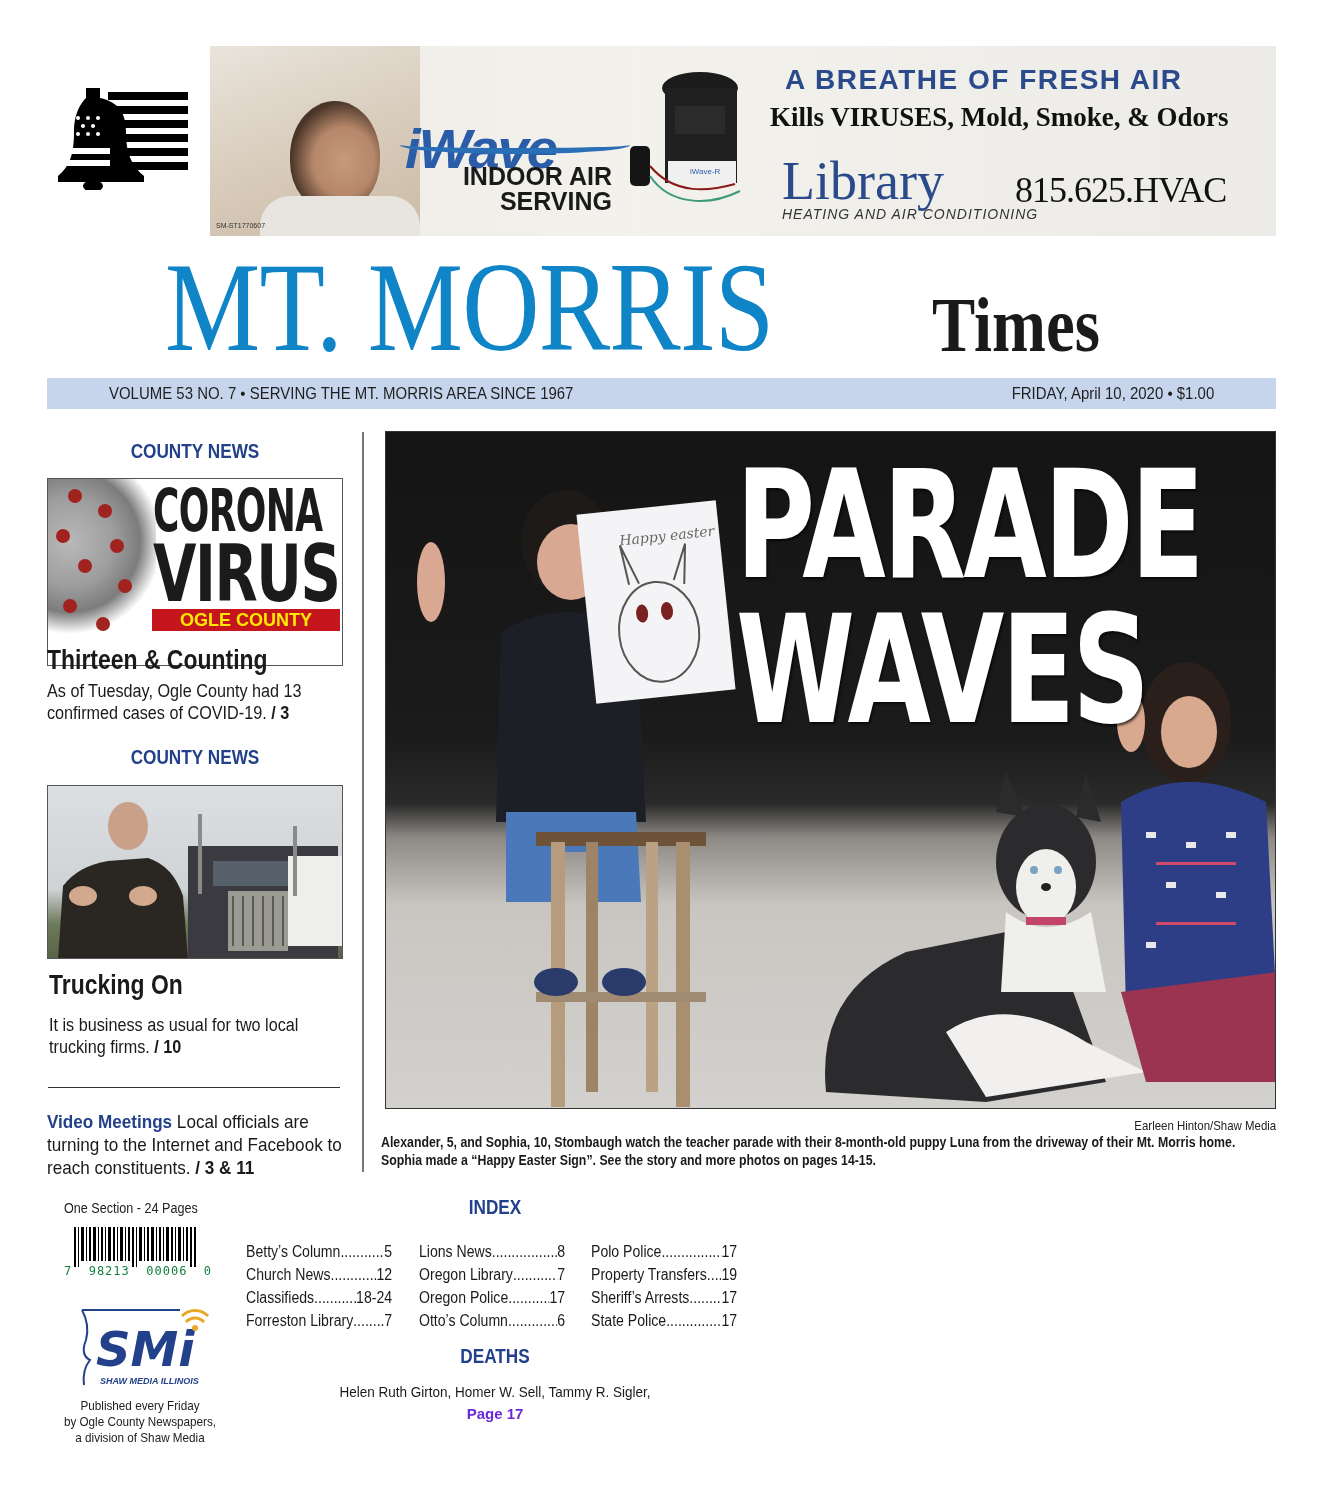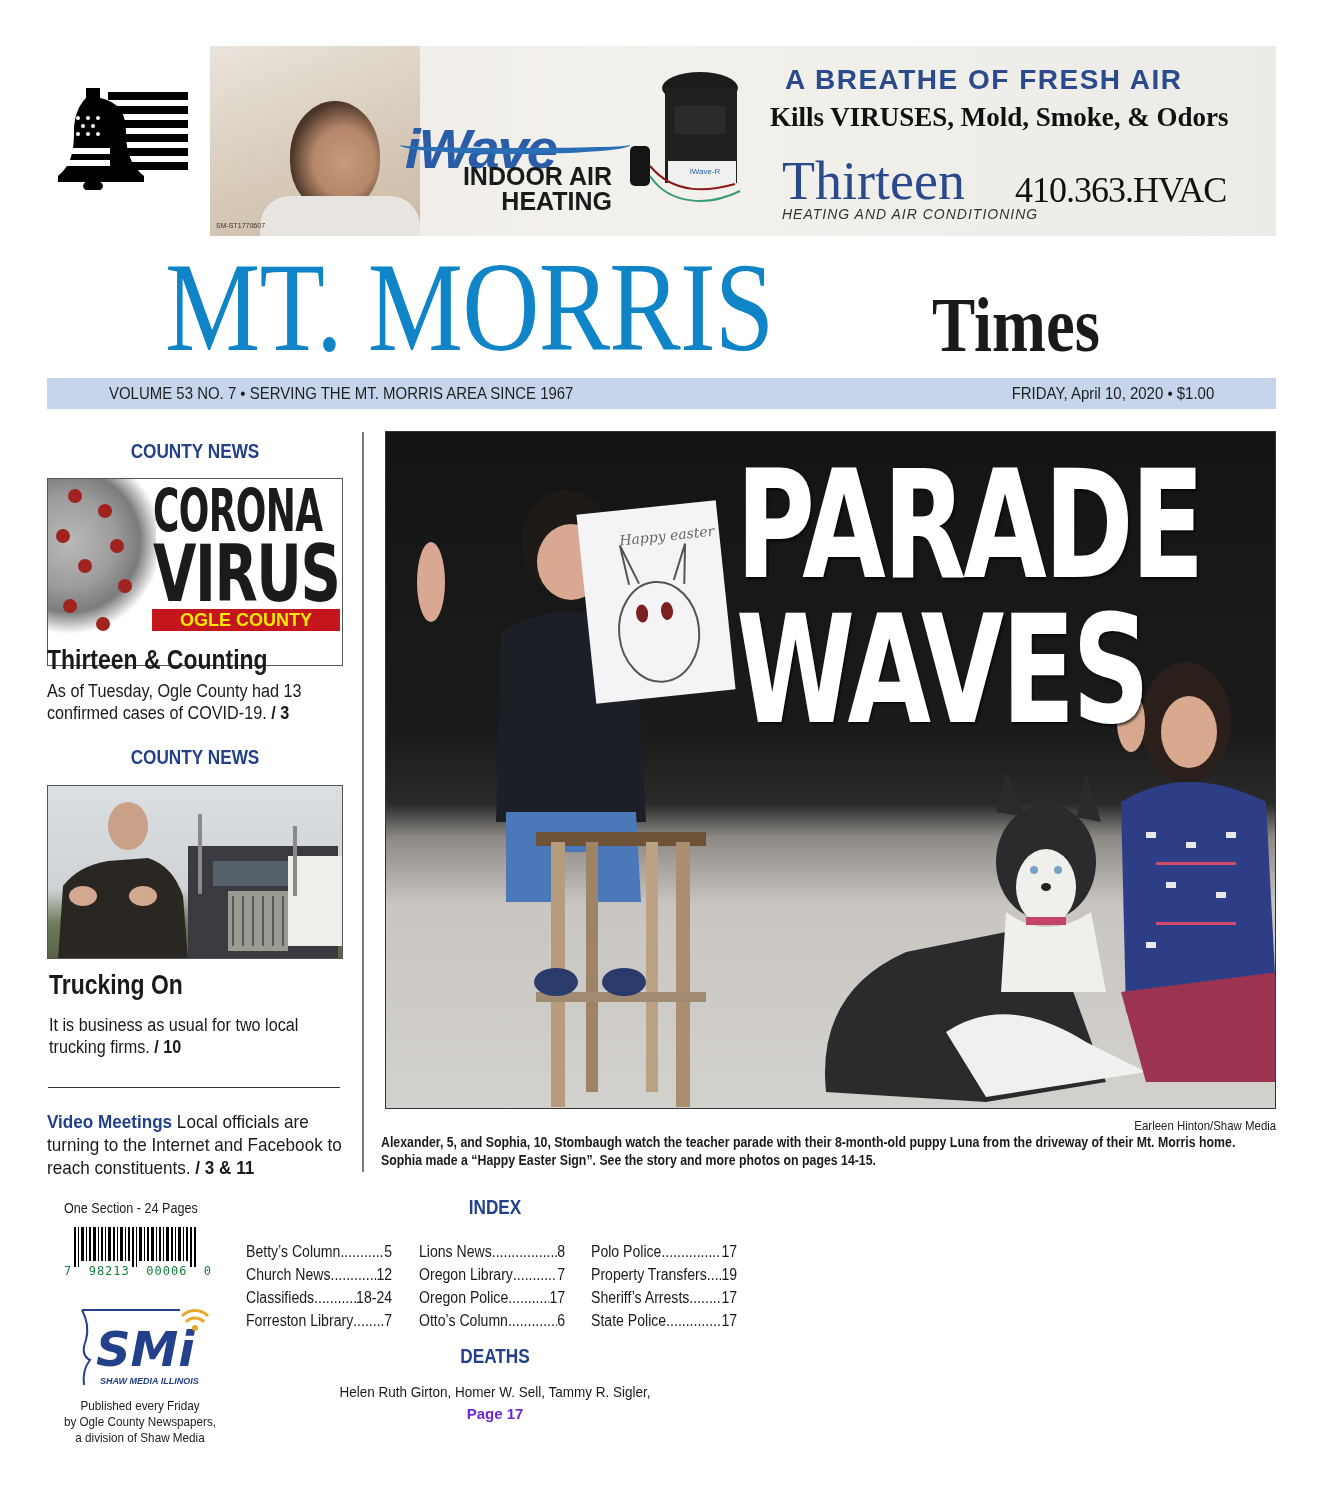--- a/index.html
+++ b/index.html
@@ -98,37 +98,37 @@
 
 <div class="abs ad">
   <div class="abs ad-woman"></div>
   <div class="abs ad-woman-head"></div>
   <div class="abs ad-woman-shirt"></div>
   <div class="abs ad-code">SM-ST1770607</div>
   <div class="abs ad-iwave">iWave</div>
   <div class="abs ad-iwave-swoosh"></div>
   <div class="abs ad-indoor">
     <div>INDOOR AIR</div>
-    <div>HEATING</div>
+    <div>SERVING</div>
   </div>
   <svg class="abs ad-device" viewBox="0 0 120 150">
     <ellipse cx="70" cy="22" rx="38" ry="16" fill="#1c1c1c"></ellipse>
     <rect x="35" y="22" width="72" height="95" fill="#202020"></rect>
     <rect x="45" y="40" width="50" height="28" fill="#2b2b2b"></rect>
     <rect x="38" y="95" width="68" height="22" fill="#f0f0f0"></rect>
     <text x="60" y="108" font-size="8" fill="#2a5ca8" font-family="Liberation Sans, sans-serif">iWave-R</text>
     <rect x="0" y="80" width="20" height="40" rx="5" fill="#151515"></rect>
     <path d="M20 110 C 40 140, 80 140, 110 125" stroke="#3a9a7a" stroke-width="2" fill="none"></path>
     <path d="M20 100 C 45 130, 80 125, 105 118" stroke="#8a1a1a" stroke-width="2" fill="none"></path>
   </svg>
   <div class="abs ad-kills">Kills VIRUSES, Mold, Smoke, &amp; Odors</div>
   <div class="abs ad-breathe">A BREATHE OF FRESH AIR</div>
-  <div class="abs ad-loescher">Thirteen</div>
+  <div class="abs ad-loescher">Library</div>
   <div class="abs ad-hvac-sub">HEATING AND AIR CONDITIONING</div>
-  <div class="abs ad-phone">410.363.HVAC</div>
+  <div class="abs ad-phone">815.625.HVAC</div>
 </div>
 
 <div class="abs mast">MT. MORRIS</div>
 <div class="abs mast-times">Times</div>
 
 <div class="abs infobar">
   <div class="abs infobar-left">VOLUME 53  NO. 7 • SERVING THE MT. MORRIS AREA SINCE 1967</div>
   <div class="abs infobar-right">FRIDAY, April 10, 2020 • $1.00</div>
 </div>
 

